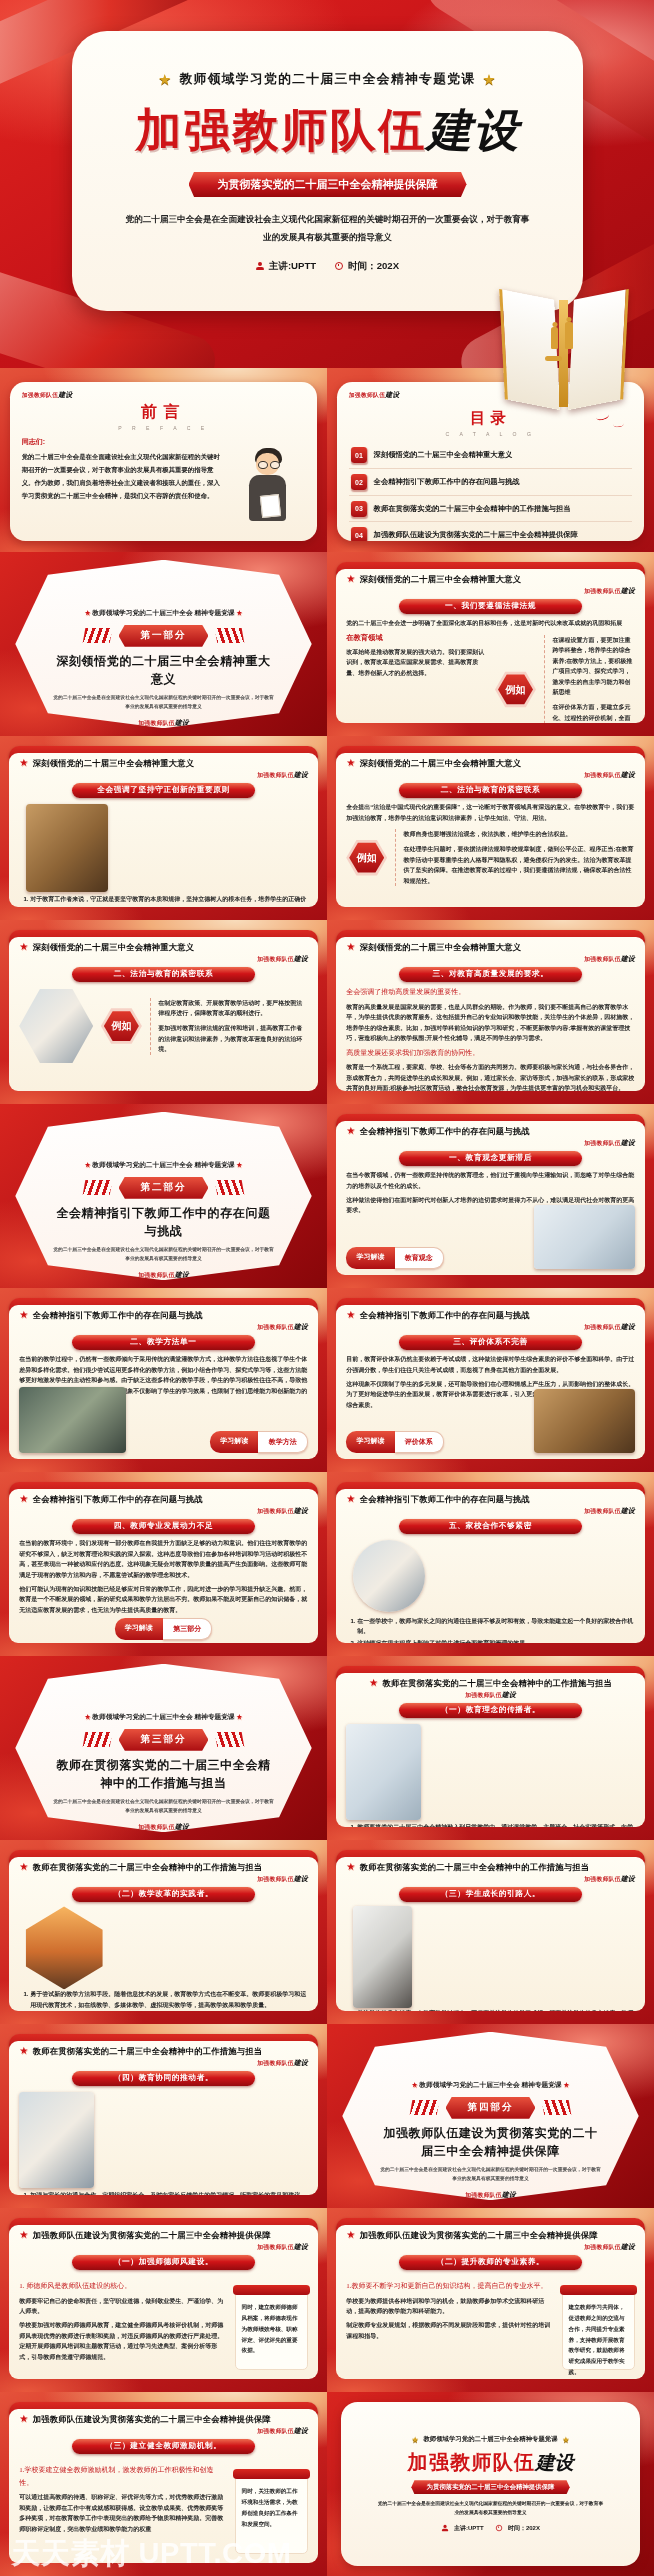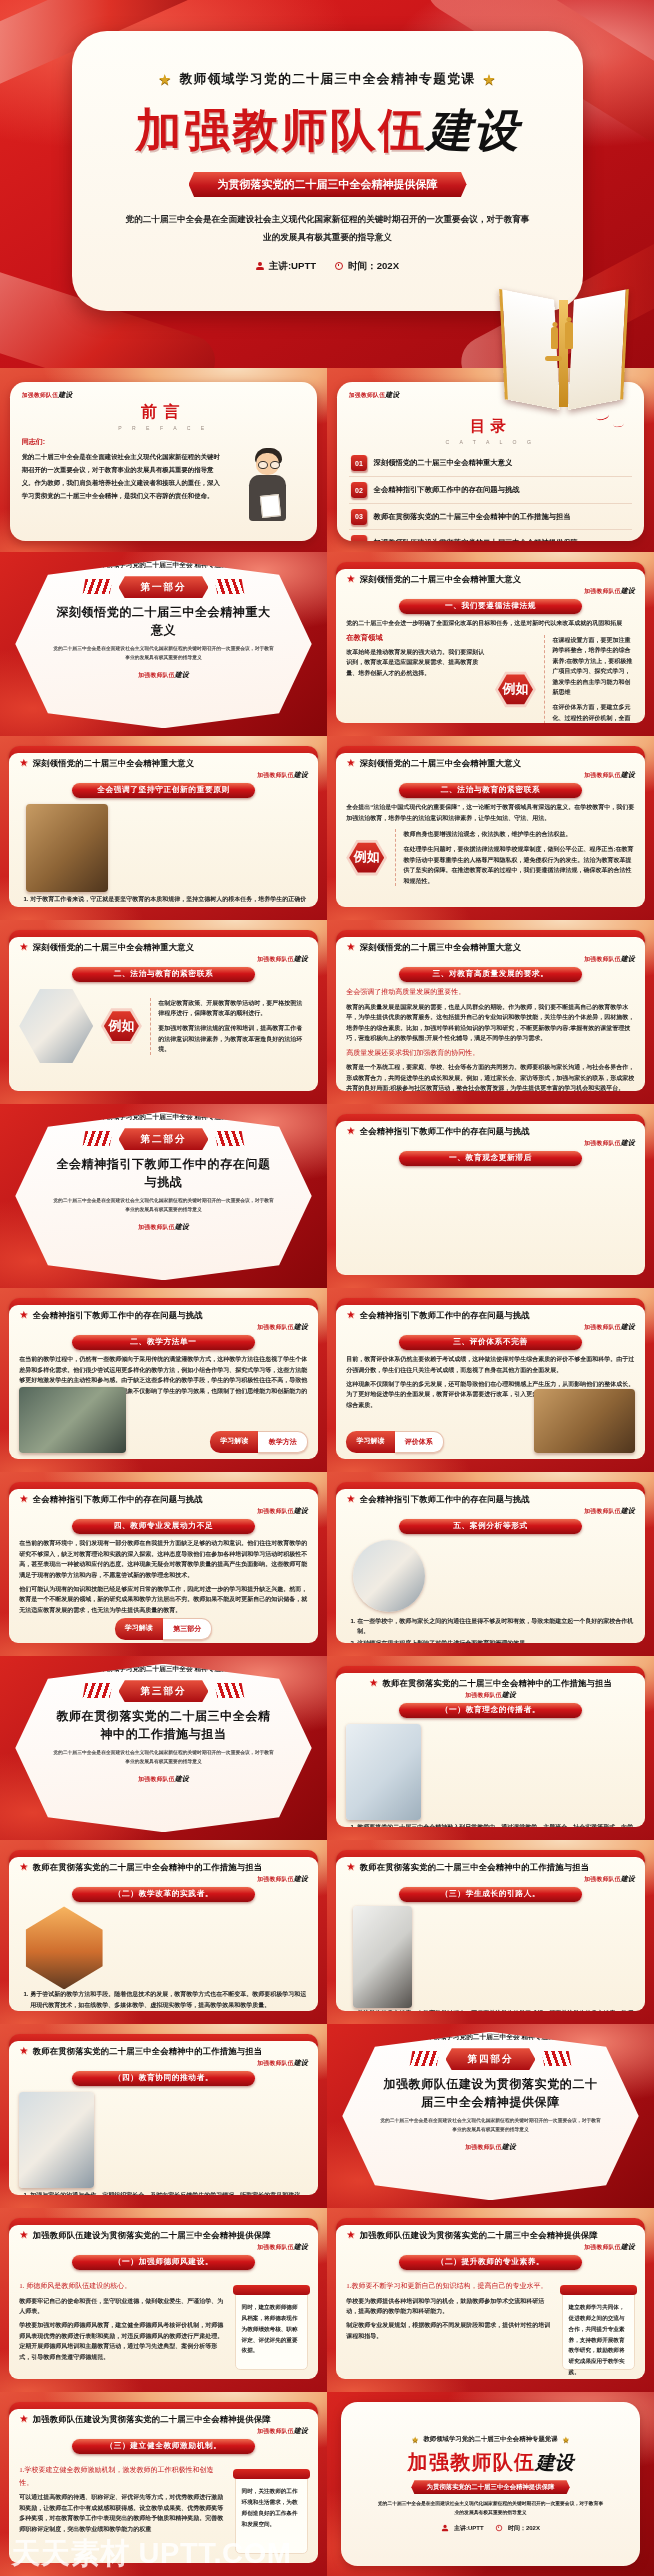--- a/index.html
+++ b/index.html
@@ -104,48 +104,48 @@
   .k2{background:linear-gradient(135deg,#55675c,#93a188 50%,#39443c);}
   .k3{background:linear-gradient(135deg,#d4dde2,#f1ece3 50%,#8d9aa5);}
   .k4{background:linear-gradient(135deg,#e9eff3,#ccd8e1 55%,#9fb0bd);}
   .k5{background:linear-gradient(135deg,#c79b63,#8d6436 55%,#4f351d);}
   .k6{background:linear-gradient(135deg,#f2f2f0,#cfcfcb 50%,#54504c);}
   .cols{display:flex;gap:9px;}
   .col{flex:1;}
   .colhead{color:#c3161a;font-family:"Liberation Serif",serif;font-weight:bold;font-size:7.3px;margin-bottom:1.9px;}
   .hexw{flex:none;width:41px;height:37px;clip-path:polygon(25% 2%,75% 2%,100% 50%,75% 98%,25% 98%,0 50%);background:#f6d2c6;display:flex;align-items:center;justify-content:center;}
   .hex{width:35px;height:31px;clip-path:polygon(25% 2%,75% 2%,100% 50%,75% 98%,25% 98%,0 50%);background:linear-gradient(180deg,#e0392b,#a50c10);
-    color:#fff;display:flex;align-items:center;justify-content:center;font-family:"Liberation Serif",serif;font-weight:bold;font-size:13px;}
+    color:#fff;display:flex;align-items:center;justify-content:center;font-family:"Liberation Serif",serif;font-weight:bold;font-size:10px;}
   .hexrow{display:flex;gap:7.7px;align-items:center;margin:2.6px 0;}
   .hexitems{flex:1;border-left:1.3px dashed #dfa18c;padding-left:7.7px;display:flex;flex-direction:column;gap:4.5px;}
   
   .pf-title{text-align:center;color:#cf1417;font-size:16px;font-weight:900;letter-spacing:6.4px;margin-top:1.3px;}
   .pf-sub{text-align:center;color:#9b8d84;font-size:5.1px;letter-spacing:4.5px;margin:1.9px 0 6.4px;}
   .pf-salute{color:#c3161a;font-weight:bold;font-size:7px;margin-bottom:2.6px;}
   .pf-body{font-size:6.4px;line-height:2.05;font-weight:600;color:#222;padding-right:82px;}
   .cartoon{position:absolute;right:14px;bottom:3.8px;width:70px;height:89px;}
   .ct-hair{position:absolute;left:22px;top:0;width:27px;height:16.6px;background:#2d2621;border-radius:12.8px 12.8px 5.1px 5.1px;}
   .ct-head{position:absolute;left:23.6px;top:5.1px;width:23px;height:22px;background:#f6cda4;border-radius:46%;}
   .ct-glass{position:absolute;left:25.6px;top:12.8px;width:7.7px;height:6.4px;border:1.3px solid #3a332d;border-radius:50%;background:rgba(255,255,255,.6);}
   .ct-glass2{left:37px;}
   .ct-body{position:absolute;left:16.6px;top:27px;width:37px;height:46px;background:#4a4440;border-radius:10.2px 10.2px 3.8px 3.8px;}
   .ct-paper{position:absolute;left:28px;top:47px;width:16.6px;height:20.4px;background:#fff;border:0.6px solid #d8cdbd;transform:rotate(-6deg);}
-  .cat-title{text-align:center;color:#cf1417;font-size:15.3px;font-weight:900;letter-spacing:5.1px;margin-top:16px;}
+  .cat-title{text-align:center;color:#cf1417;font-size:15.3px;font-weight:900;letter-spacing:5.1px;margin-top:8px;}
   .cat-sub{text-align:center;color:#9b8d84;font-size:5.1px;letter-spacing:4.5px;margin:1.9px 0 5.1px;}
   .cat-item{display:flex;align-items:center;gap:7px;padding:5.1px 2.6px 4.5px;border-bottom:0.6px solid #ecd6c4;}
   .cat-num{flex:none;width:15.3px;height:16px;background:linear-gradient(180deg,#e0392b,#a80d11);color:#fff;font-weight:bold;font-size:7px;
     display:flex;align-items:center;justify-content:center;border-radius:3.2px;box-shadow:0.6px 1.3px 1.3px rgba(150,20,15,.4);}
   .cat-text{font-weight:bold;font-size:7.3px;color:#141414;}
   .birds{position:absolute;right:10.2px;top:31px;width:38px;height:19px;}
   .bird{position:absolute;width:12.8px;height:6.4px;border-bottom:1.9px solid #cf1417;border-radius:0 0 60% 60%;transform:rotate(-14deg);}
   .bird.b2{left:16.6px;top:7.7px;transform:rotate(-6deg) scale(.8);}
   
   .div-shape{position:absolute;left:15.3px;right:15.3px;top:7.7px;bottom:7.7px;background:linear-gradient(175deg,#ffffff 0%,#fdf2ea 100%);
     clip-path:polygon(50% 0%,89% 9%,100% 50%,89% 91%,50% 100%,11% 91%,0% 50%,11% 9%);
-    display:flex;flex-direction:column;align-items:center;justify-content:flex-start;text-align:center;padding:0 37px;gap:5.1px;box-sizing:border-box;}
+    display:flex;flex-direction:column;align-items:center;justify-content:flex-end;text-align:center;padding:0 37px;gap:5.1px;box-sizing:border-box;}
   .div-kicker{font-weight:bold;font-size:6.7px;color:#1c1c1c;line-height:1.5;}
   .div-kicker .star-ic{font-size:6.4px;}
   .part-row{display:flex;align-items:center;gap:7.7px;margin-top:1.3px;}
   .stripes{width:27px;height:15.3px;background:repeating-linear-gradient(100deg,#cf1417 0 3.2px,rgba(0,0,0,0) 3.2px 7px);transform:skewX(-10deg);}
   .stripes.mir{transform:skewX(10deg) scaleX(-1);}
   .part-badge{background:linear-gradient(180deg,#e8503c,#ab0d11);color:#fff;font-weight:bold;font-size:9.6px;letter-spacing:1.9px;
     padding:4.5px 22px;clip-path:polygon(7% 0,93% 0,100% 50%,93% 100%,7% 100%,0 50%);}
   .div-title{font-size:12px;font-weight:900;color:#141414;line-height:1.5;letter-spacing:0.6px;}
   .div-sub{font-size:4.8px;color:#4a4a4a;font-weight:600;line-height:1.9;}
   
@@ -392,20 +392,29 @@
       </div>
       <div class="cell cell-content">
         <div class="cap"></div>
         <div class="panel">
           <div class="s-head">
             <span class="star-ic">★</span>
             <span class="s-title">全会精神指引下教师工作中的存在问题与挑战</span>
           </div>
           <div class="logo-row"><span class="logo"><span class="logo-red">加强教师队伍</span><span class="logo-ink">建设</span></span></div>
           <div class="banner">一、教育观念更新滞后</div>
+          <div class="s-body">
+            <div class="photo ph-br k4"></div>
+            <p>在当今教育领域，仍有一些教师坚持传统的教育理念，他们过于重视向学生灌输知识，而忽略了对学生综合能力的培养以及个性化的成长。</p>
+            <p>这种做法使得他们在面对新时代对创新人才培养的迫切需求时显得力不从心，难以满足现代社会对教育的更高要求。</p>
+            <div class="tabs t-left">
+              <span class="tab-a">学习解读</span>
+              <span class="tab-b">教育观念</span>
+            </div>
+          </div>
         </div>
       </div>
       <div class="cell cell-content">
         <div class="cap"></div>
         <div class="panel">
           <div class="s-head">
             <span class="star-ic">★</span>
             <span class="s-title">全会精神指引下教师工作中的存在问题与挑战</span>
           </div>
           <div class="logo-row"><span class="logo"><span class="logo-red">加强教师队伍</span><span class="logo-ink">建设</span></span></div>
@@ -460,21 +469,21 @@
         </div>
       </div>
       <div class="cell cell-content">
         <div class="cap"></div>
         <div class="panel">
           <div class="s-head">
             <span class="star-ic">★</span>
             <span class="s-title">全会精神指引下教师工作中的存在问题与挑战</span>
           </div>
           <div class="logo-row"><span class="logo"><span class="logo-red">加强教师队伍</span><span class="logo-ink">建设</span></span></div>
-          <div class="banner">五、案例分析等形式</div>
+          <div class="banner">五、家校合作不够紧密</div>
           <div class="s-body">
             <div class="photo ph-circle k3"></div>
             <ol class="num">
               <li>在一些学校中，教师与家长之间的沟通往往显得不够及时和有效，导致未能建立起一个良好的家校合作机制。</li>
               <li>这种情况在很大程度上影响了对学生进行全面教育和管理的效果。</li>
             </ol>
           </div>
         </div>
       </div>
       <div class="cell cell-divider">

